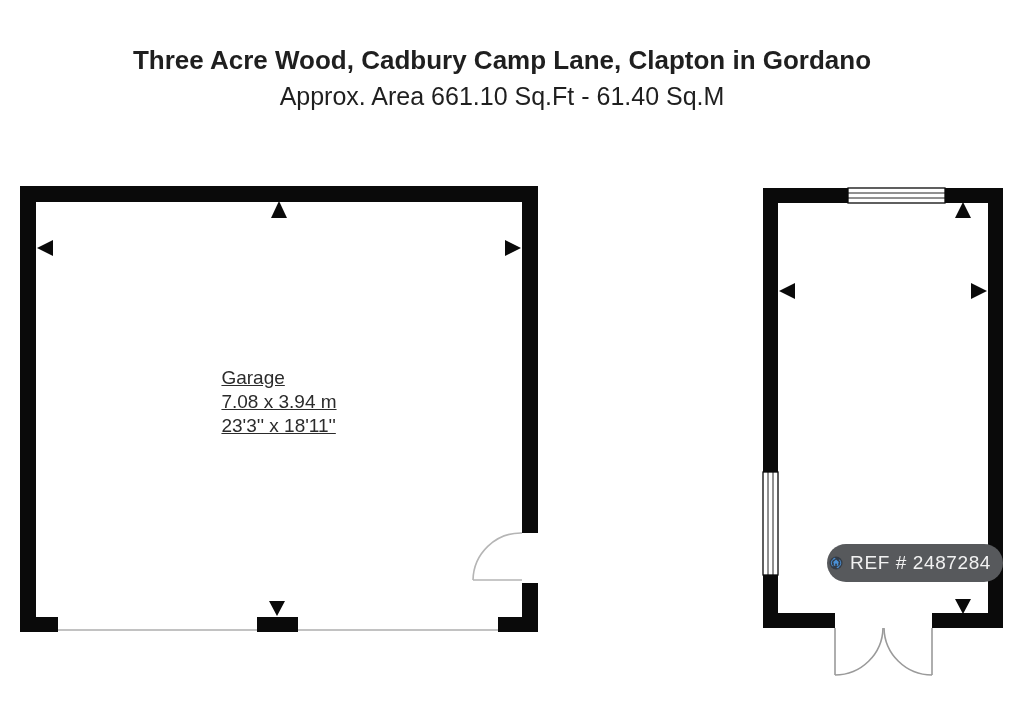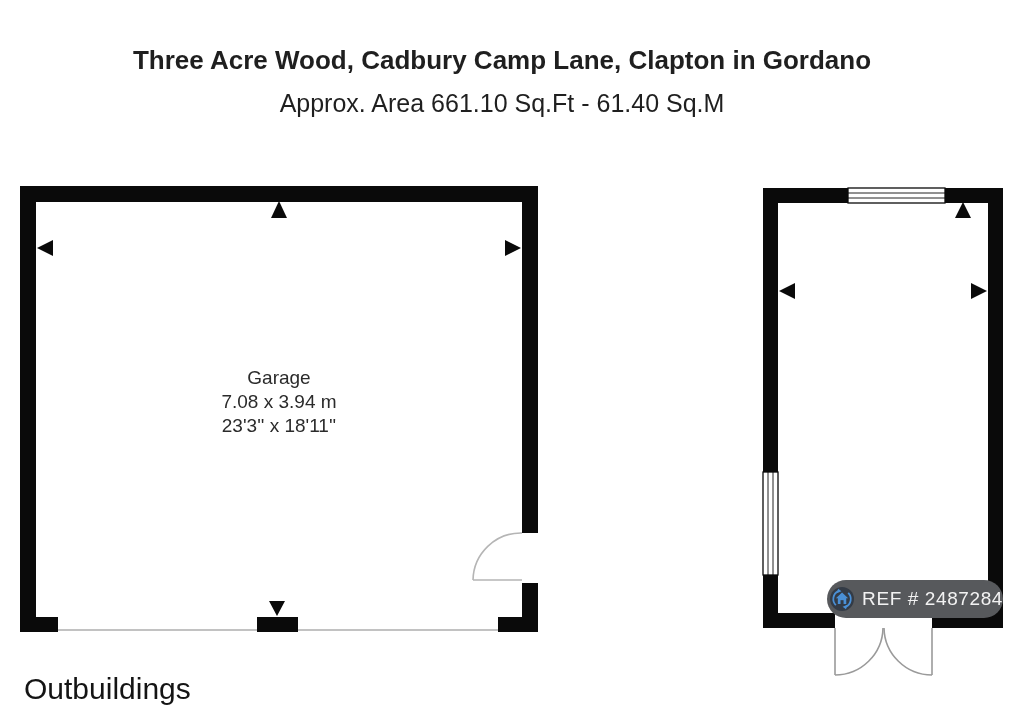--- a/index.html
+++ b/index.html
@@ -14,56 +14,56 @@
   .title {
     position: absolute;
     top: 45px; left: 0; width: 100%;
     text-align: center;
     font-size: 26px;
     font-weight: 700;
     color: var(--text, #1f1f1f);
   }
   .subtitle {
     position: absolute;
-    top: 89px; left: 0; width: 100%;
+    top: 82px; left: 0; width: 100%;
     text-align: center;
     font-size: 25px;
     font-weight: 400;
     color: var(--text, #1f1f1f);
   }
   svg.plan { position: absolute; left: 0; top: 0; }
   .wall  { fill: var(--wall, #0a0a0a); }
   .arrow { fill: var(--wall, #0a0a0a); }
   .door  { stroke: var(--door_line, #9a9a9a); stroke-width: 1.6; fill: none; }
   .door-light { stroke: #b5b5b5; stroke-width: 1.6; fill: none; }
   .threshold { stroke: var(--threshold_line, #c2c2c2); stroke-width: 1.8; }
   .win { fill: #ffffff; stroke: var(--wall, #0a0a0a); stroke-width: 1.3; }
   .winline { stroke: var(--wall, #0a0a0a); stroke-width: 0.9; }
   .room-label {
     position: absolute;
     top: 366px;
     transform: translateX(-50%);
-    text-align: center;
+    text-align: left;
     font-size: 19px;
     line-height: 24px;
     color: #2b2b2b;
     white-space: nowrap;
+    text-decoration: underline;
   }
   .ref-badge {
     position: absolute;
     left: 827px; top: 544px;
     width: 176px; height: 38px;
     background: var(--badge_bg, #57595c);
     border-radius: 19px;
     display: flex;
     align-items: center;
     box-sizing: border-box;
-    padding: 2px 0 2px 2px;
+    padding: 2px 12px 2px 2px;
     z-index: 5;
-    margin-top: 36px;
   }
   .badge-text {
     color: var(--badge_text, #f2f2f2);
     font-size: 19px;
     font-weight: 400;
     letter-spacing: 0.6px;
     margin-left: 7px;
     white-space: nowrap;
   }
   .outbuildings {
@@ -149,15 +149,14 @@
       <path d="M 9.5,26.5 A 12,12 0 0 1 12.9,7.1" style="fill:none;stroke:var(--icon_blue, #4a90d6);stroke-width:2.4"></path>
       <polygon points="10.6,10.2 12.6,3.9 17.2,7.4" style="fill:var(--icon_blue, #4a90d6)"></polygon>
       <path d="M 26.5,9.5 A 12,12 0 0 1 23.1,28.9" style="fill:none;stroke:var(--icon_blue, #4a90d6);stroke-width:2.4"></path>
       <polygon points="25.4,25.8 23.4,32.1 18.8,28.6" style="fill:var(--icon_blue, #4a90d6)"></polygon>
       <path d="M18 9 L26.5 16.8 L23.8 16.8 L23.8 25 L12.2 25 L12.2 16.8 L9.5 16.8 Z" style="fill:var(--icon_blue, #4a90d6)"></path>
       <rect x="15.9" y="19.6" width="4.2" height="5.4" style="fill:var(--icon_circle, #333b46)"></rect>
     </svg>
     <span class="badge-text">REF # 2487284</span>
   </div>
 
-  <div class="outbuildings">Outbuildings</div>
 
 </div>
 
 </body></html>

